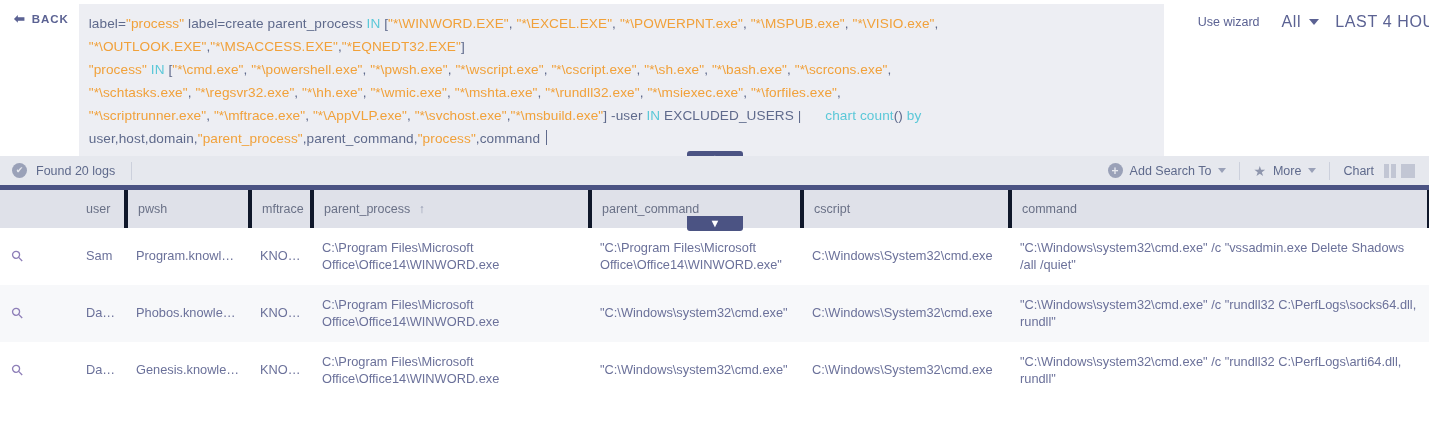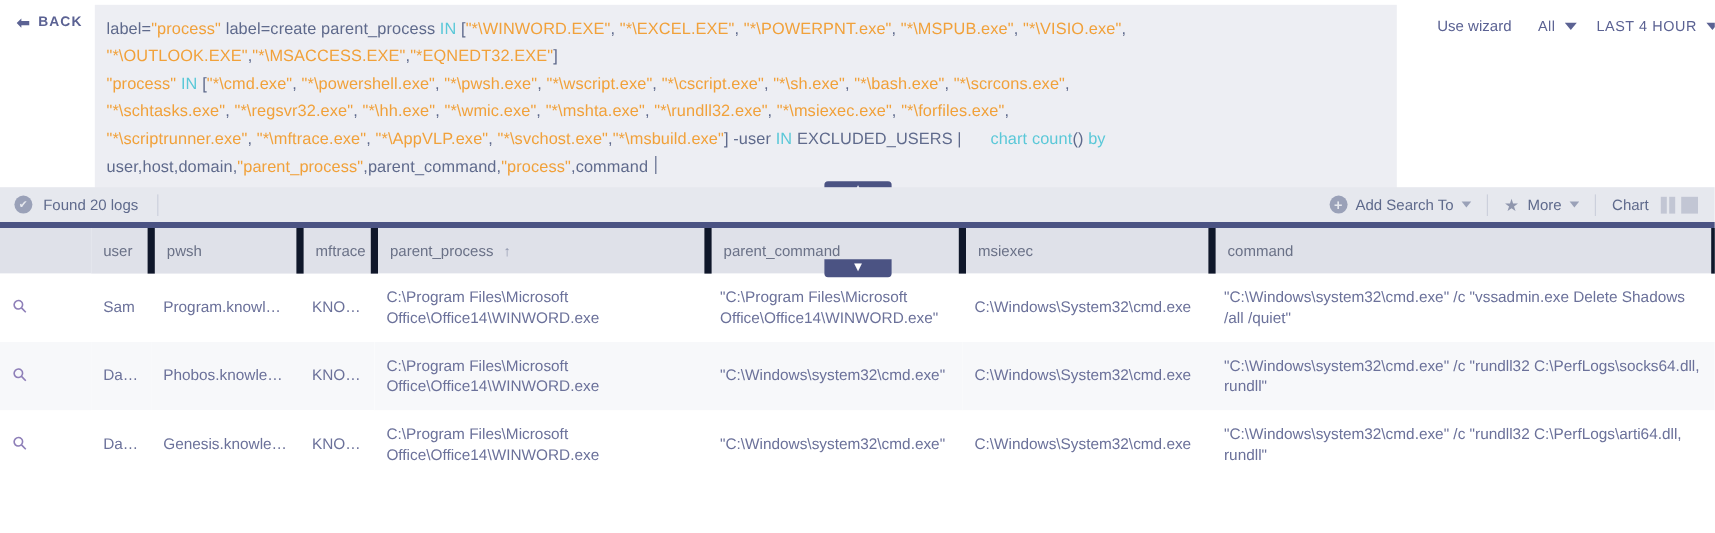--- a/index.html
+++ b/index.html
@@ -68,21 +68,21 @@
     color: #5b6293;
     font-size: 12.5px;
     padding: 0 14px 0 10px;
     cursor: pointer;
     white-space: nowrap;
     margin-left: 24px;
   }
   .sel {
     display: flex; align-items: center; gap: 8px;
     color: #5b6293;
-    font-size: 12px;
+    font-size: 16px;
     letter-spacing: .04em;
     cursor: pointer;
     padding: 0 8px;
     white-space: nowrap;
   }
   .caret-down {
     width: 0; height: 0;
     border-left: 5px solid transparent;
     border-right: 5px solid transparent;
     border-top: 6px solid #5b6293;
@@ -178,21 +178,21 @@
   .results { width: 1429px; }
   table { border-collapse: collapse; width: 1429px; table-layout: fixed; }
   thead th {
     background: #dfe1e9;
     color: #6a7187;
     font-size: 12.5px;
     font-weight: normal;
     text-align: left;
     padding: 12px 10px;
     height: 34px;
-    border-right: 6px solid #0f172a;
+    border-right: 4px solid #0f172a;
     vertical-align: middle;
     white-space: nowrap;
   }
   thead th.first { border-right: none; }
   .sort-arrow { color: #8f96ad; font-size: 12px; margin-left: 5px; }
 
   tbody td {
     font-size: 12.8px;
     color: #6b719a;
     padding: 12px 10px;
@@ -296,21 +296,21 @@
       <tr>
         <th class="first"></th>
         <th><span>user</span></th>
         <th><span>pwsh</span></th>
         <th><span>mftrace</span></th>
         <th>
           <span>parent_process</span>
           <span class="sort-arrow">↑</span>
         </th>
         <th><span>parent_command</span></th>
-        <th><span>msiexec</span></th>
+        <th><span>cscript</span></th>
         <th><span>command</span></th>
       </tr>
     </thead>
     <tbody id="tbody">
         <tr class="odd">
           <td><span class="mag">⚲</span></td>
           <td class="ell">Sam</td>
           <td class="ell">Program.knowledge…</td>
           <td class="ell">KNOW…</td>
           <td>C:\Program Files\Microsoft Office\Office14\WINWORD.exe</td>

